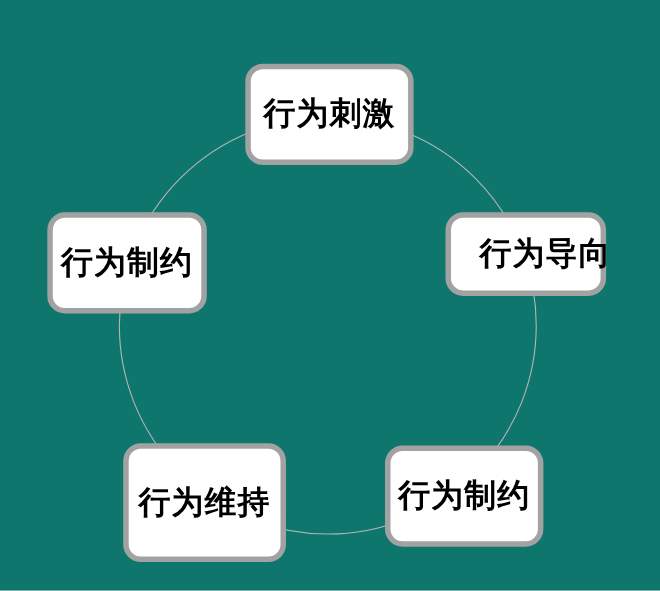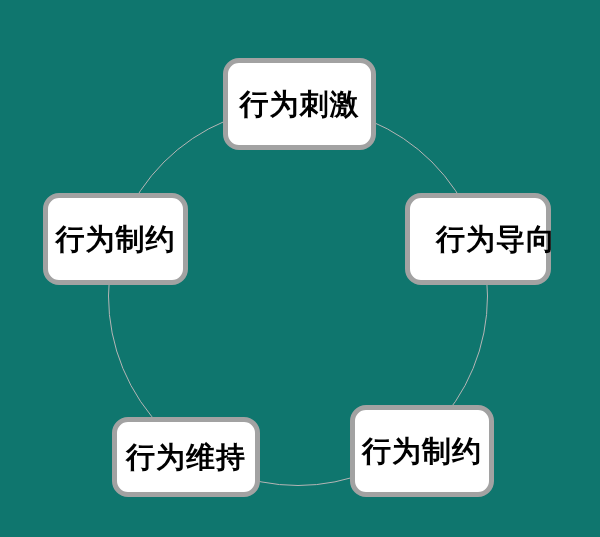--- a/index.html
+++ b/index.html
@@ -39,23 +39,23 @@
   }
   .node-label {
     font-weight: bold;
     font-size: 29px;
     color: #000000;
     line-height: 1;
     white-space: nowrap;
     letter-spacing: 1px;
   }
   .node-top          { left: 223px; top: 58px;  width: 153px; height: 92px; }
-  .node-right        { left: 405px; top: 193px; width: 146px; height: 92px; padding-left: 36px; }
+  .node-right        { left: 405px; top: 193px; width: 146px; height: 76px; padding-left: 36px; }
   .node-bottom-right { left: 350px; top: 405px; width: 144px; height: 92px; }
-  .node-bottom-left  { left: 112px; top: 417px; width: 148px; height: 80px; }
+  .node-bottom-left  { left: 112px; top: 403px; width: 148px; height: 108px; }
   .node-left         { left: 43px;  top: 193px; width: 145px; height: 92px; }
 </style>
 </head>
 <body>
 
 <div class="canvas">
 
   <div class="cycle-circle"></div>
 
   <div class="node node-top">

